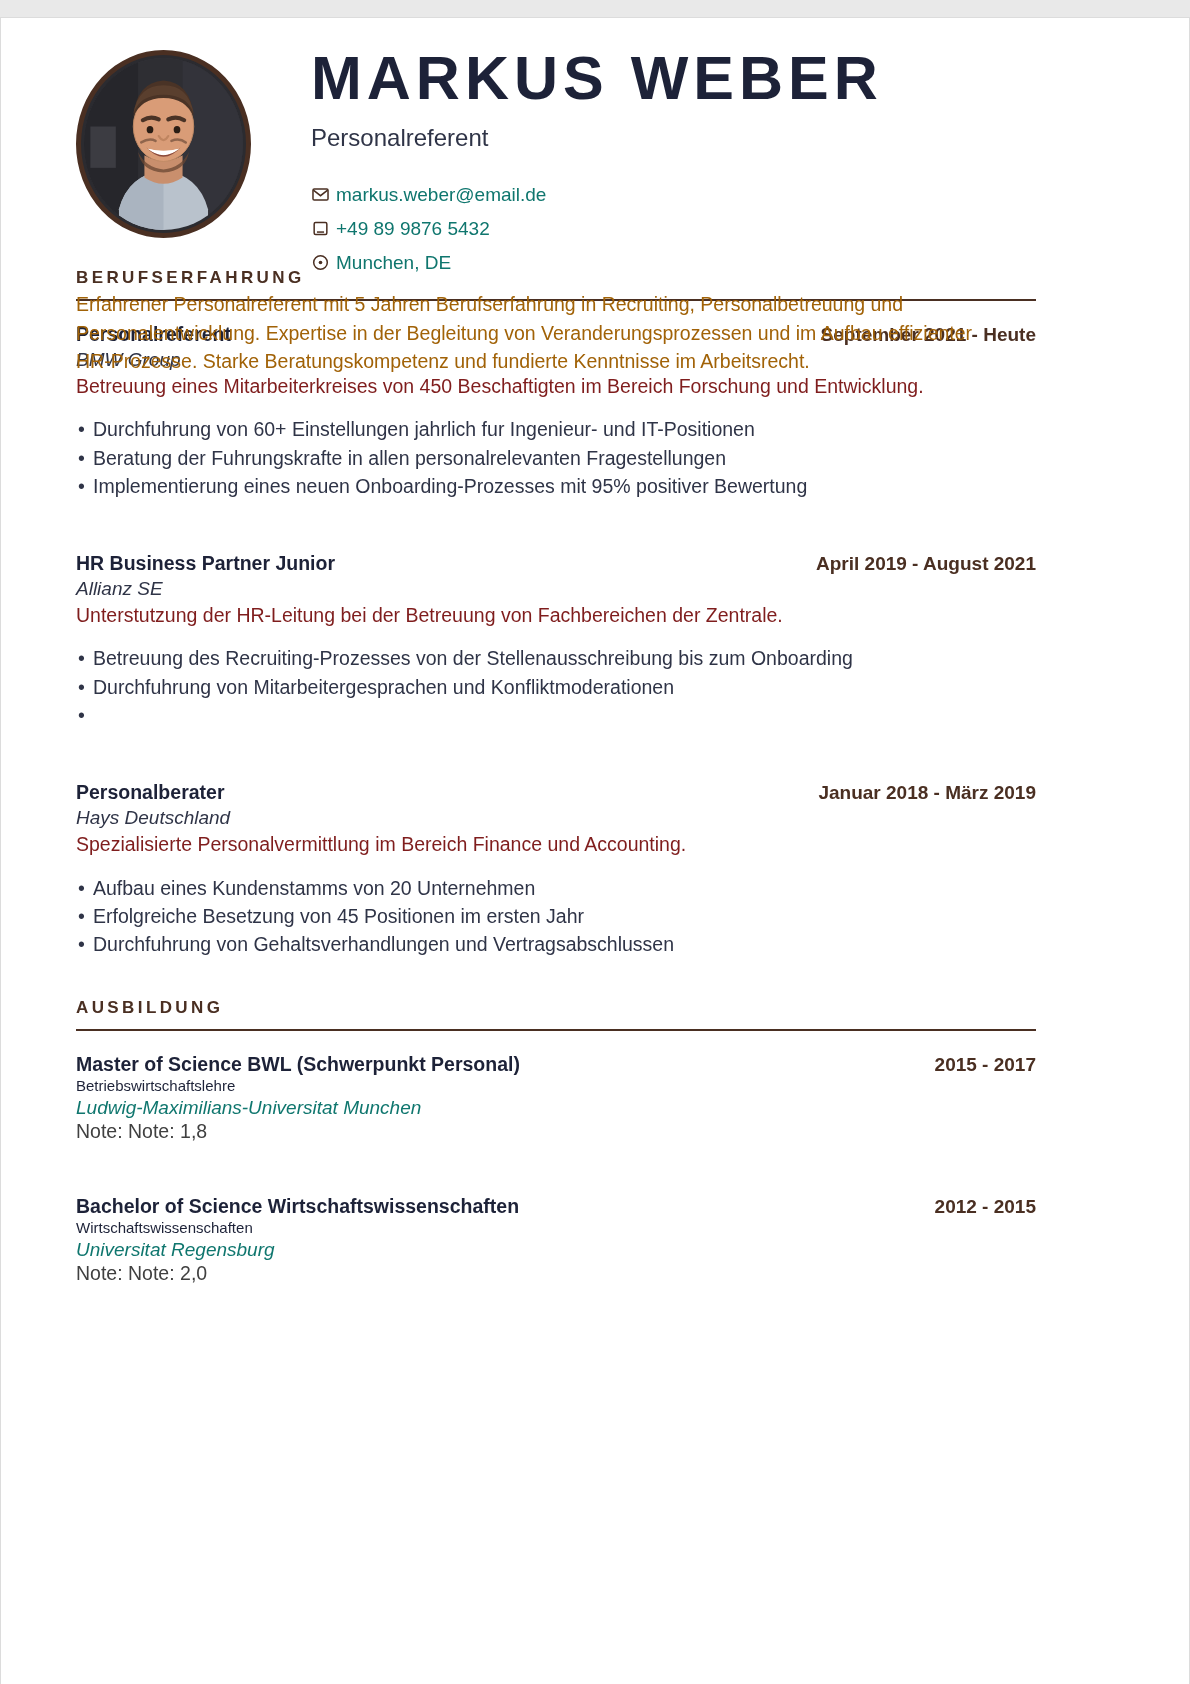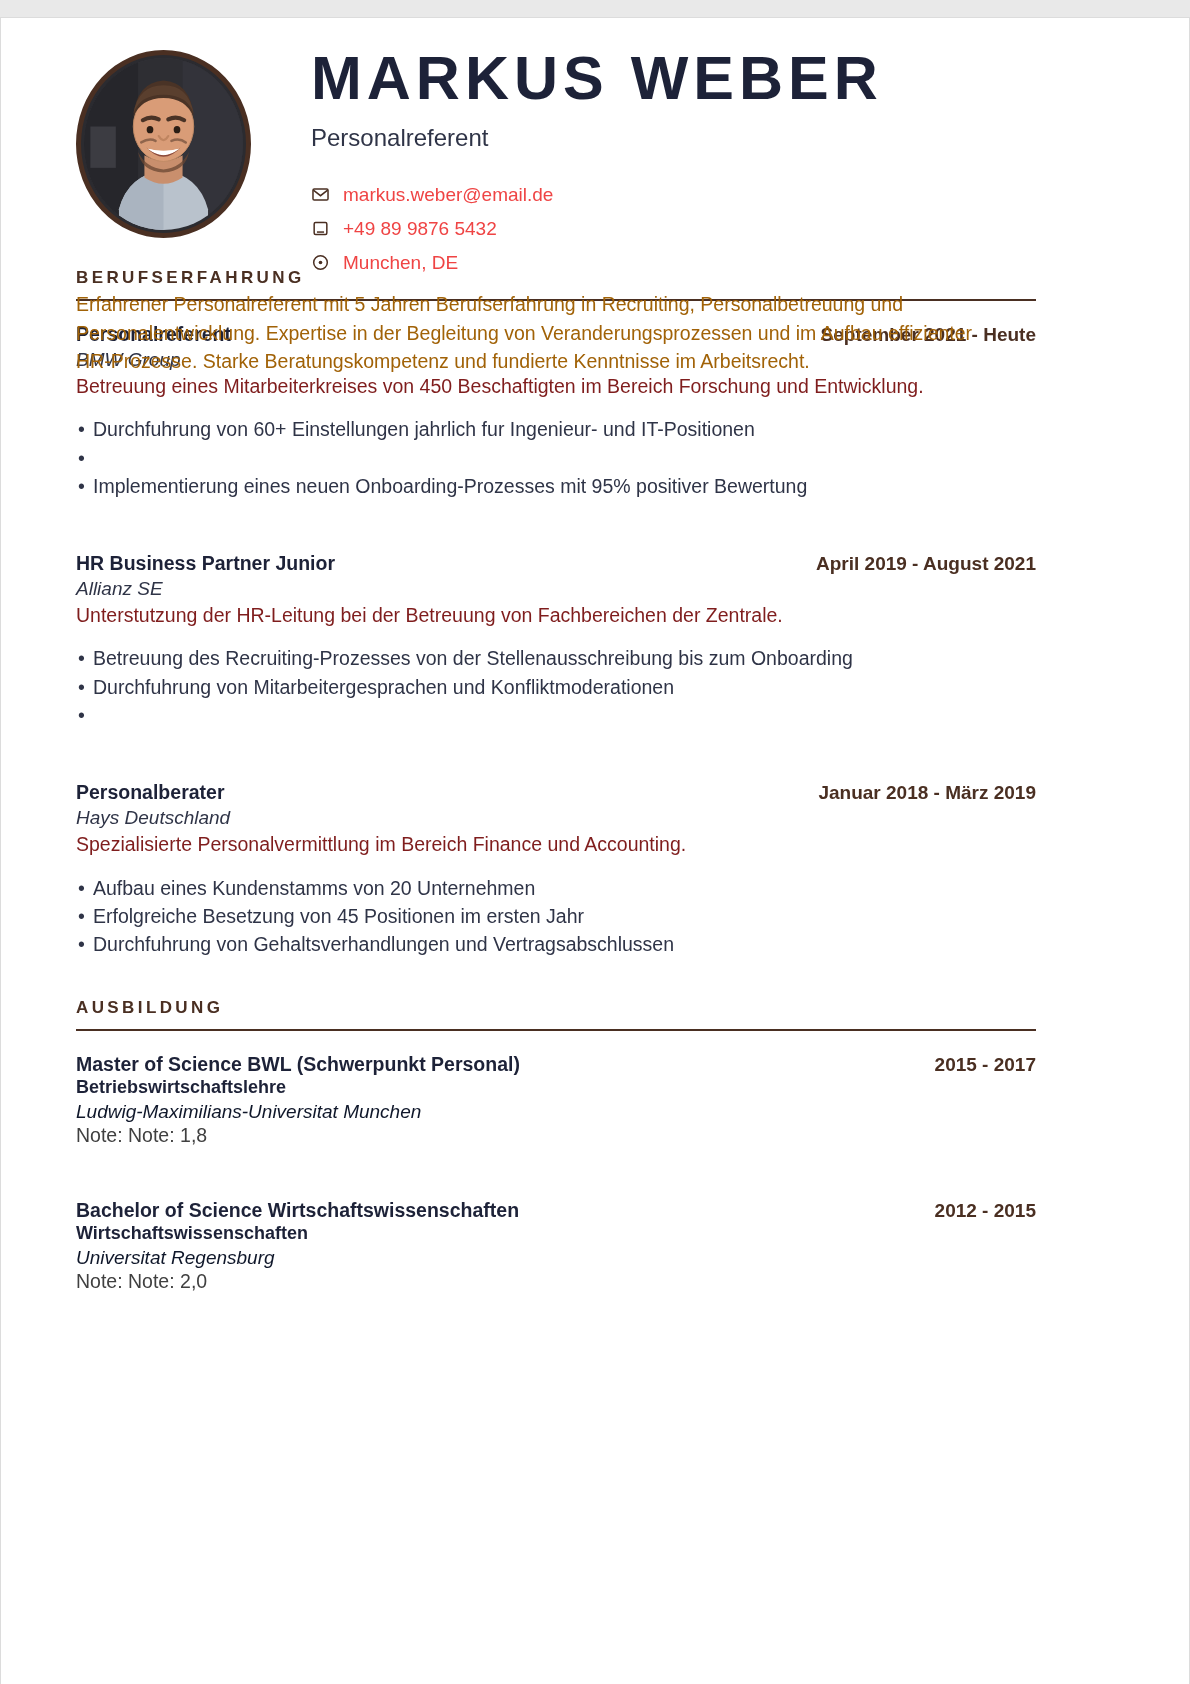--- a/index.html
+++ b/index.html
@@ -79,23 +79,23 @@
     color: #2f3447;
     margin-top: 12px;
     font-weight: normal;
   }
   .contacts {
     margin-top: 26px;
   }
   .contact-row {
     display: flex;
     align-items: center;
-    gap: 13px;
+    gap: 6px;
     font-size: 19px;
-    color: #ef4444;
+    color: #0f766e;
     height: 34px;
   }
   .contact-row .ico {
     width: 19px;
     height: 19px;
     flex: none;
     display: block;
   }
   .summary {
     position: absolute;
@@ -160,29 +160,29 @@
     padding-left: 2px;
   }
   .bullet .dot {
     flex: none;
     width: 15px;
     color: #2f3447;
   }
 
   
   .edu-sub {
-    font-size: 18px;
-    font-weight: bold;
+    font-size: 15px;
+    font-weight: normal;
     color: #1d2238;
     margin-top: 1px;
   }
   .edu-school {
     font-size: 19px;
     font-style: italic;
-    color: #0f172a;
+    color: #0f766e;
     margin-top: 3px;
   }
   .edu-grade {
     font-size: 19.5px;
     color: #404040;
     margin-top: 1px;
   }
   .sp-exp { height: 30px; }
   .sp-edu { height: 40px; }
 </style>
@@ -272,20 +272,21 @@
         </div>
         <div class="entry-org">BMW Group</div>
         <div class="entry-desc">Betreuung eines Mitarbeiterkreises von 450 Beschaftigten im Bereich Forschung und Entwicklung.</div>
         <div class="bullets">
           <div class="bullet">
             <span class="dot">•</span>
             <span>Durchfuhrung von 60+ Einstellungen jahrlich fur Ingenieur- und IT-Positionen</span>
           </div>
           <div class="bullet">
             <span class="dot">•</span>
+            <span>Beratung der Fuhrungskrafte in allen personalrelevanten Fragestellungen</span>
           </div>
           <div class="bullet">
             <span class="dot">•</span>
             <span>Implementierung eines neuen Onboarding-Prozesses mit 95% positiver Bewertung</span>
           </div>
         </div>
       </div>
 
       <div class="sp-exp"></div>
 

